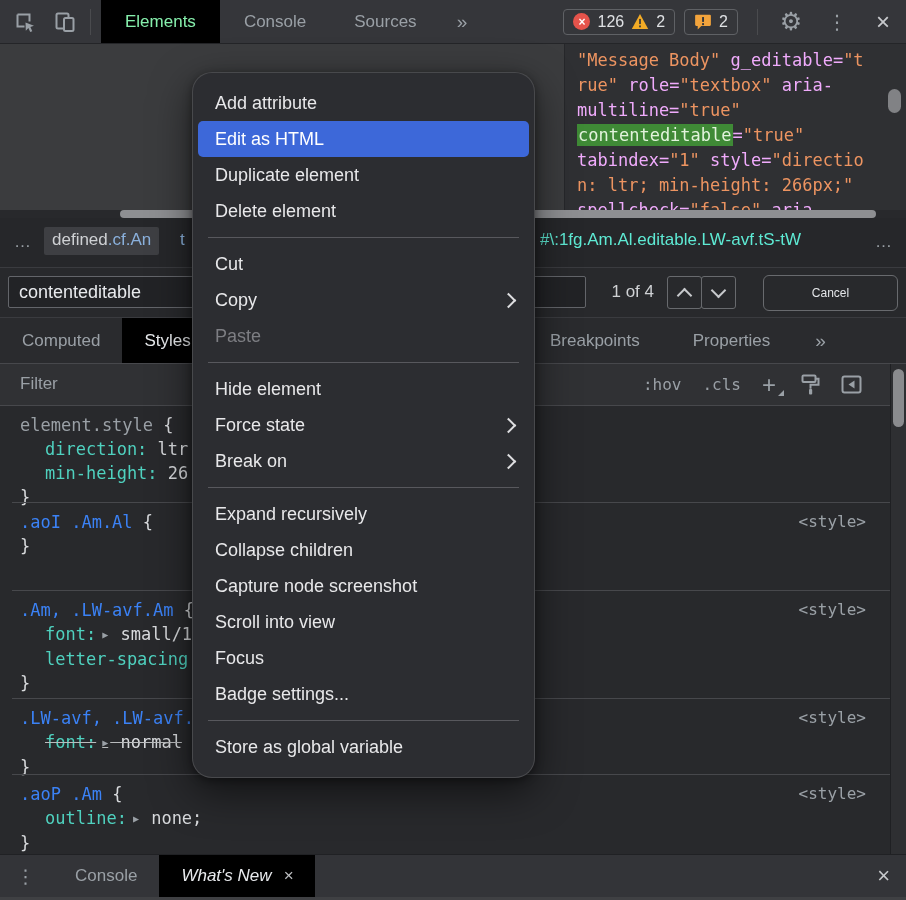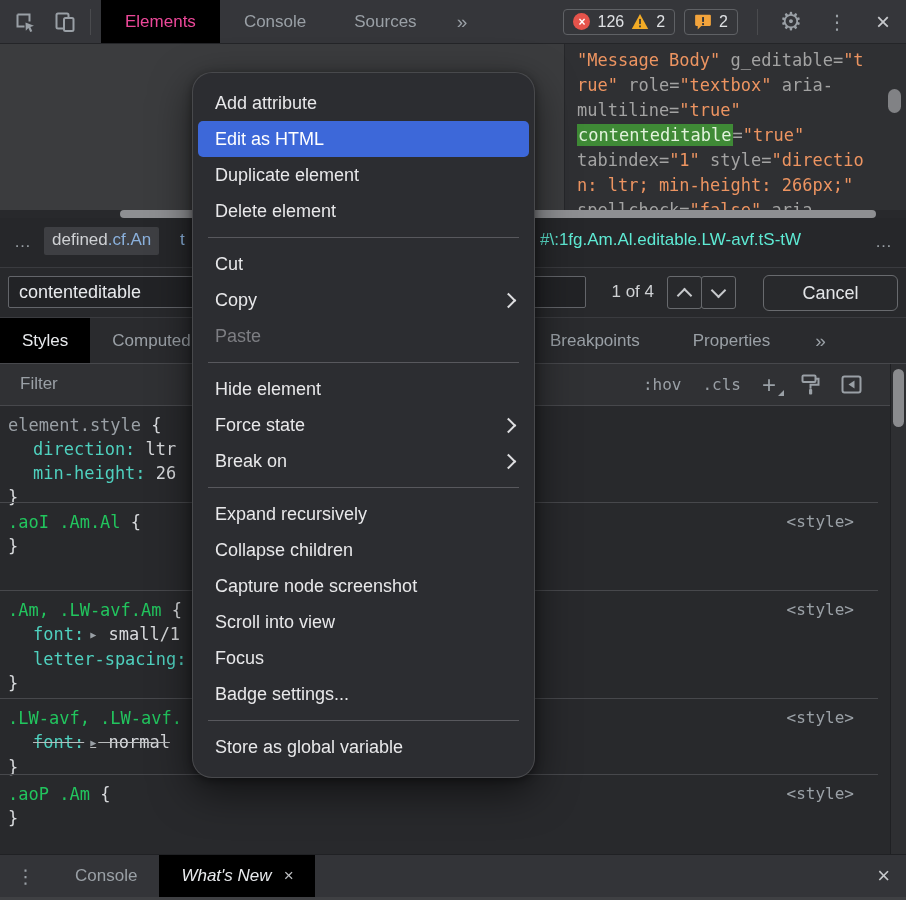--- a/index.html
+++ b/index.html
@@ -12,36 +12,36 @@
   .screen{position:absolute;inset:0;}
 
   
   .topbar{position:absolute;left:0;top:0;width:906px;height:44px;background:#35363a;
     border-bottom:1px solid #242528;box-sizing:border-box;display:flex;align-items:center;justify-content:space-between;}
   .tb-left,.tb-right{display:flex;align-items:center;height:100%;}
   .tb-iconbtn{width:30px;height:30px;display:flex;align-items:center;justify-content:center;margin-left:10px;color:#9aa0a6;}
   .tb-divider{width:1px;height:26px;background:#4a4b4e;margin:0 10px;}
   .tb-tabs{display:flex;height:100%;align-items:center;}
   .tb-tab{height:100%;display:flex;align-items:center;padding:0 24px;font-size:17px;color:#9aa0a6;cursor:default;}
-  .tb-tab.active{background:#000;color:#ec4899;}
+  .tb-tab.active{background:#000;color:#86efac;}
   .tb-more{font-size:19px;color:#9aa0a6;padding:0 16px;}
   .badge-pill{display:flex;align-items:center;gap:7px;border:1px solid #5f6165;border-radius:4px;
     padding:0 9px;height:26px;font-size:16px;color:#dfe1e4;margin-right:9px;box-sizing:border-box;}
   .err-dot{width:17px;height:17px;border-radius:50%;background:#e5534b;color:#fff;display:flex;align-items:center;justify-content:center;
     font-size:12px;font-weight:bold;line-height:1;}
   .glyph-gear{font-size:25px;color:#9aa0a6;}
   .glyph-kebab{font-size:20px;color:#9aa0a6;letter-spacing:0;}
   .glyph-close{font-size:24px;color:#c7c9cc;}
   .tb-right .tb-iconbtn{margin:0 8px;}
 
   
   .dom-pane{position:absolute;left:0;top:44px;width:565px;height:166px;background:#3b3c3e;border-right:1px solid #26272a;box-sizing:border-box;}
   .code-pane{position:absolute;left:565px;top:44px;width:341px;height:166px;background:#2f3033;overflow:hidden;}
   #code-lines{padding:4px 0 0 12px;font-family:"DejaVu Sans Mono",monospace;font-size:17px;line-height:25px;white-space:pre;}
-  .seg-a{color:#a3a3a3;}
+  .seg-a{color:#f0abfc;}
   .seg-v{color:#ed9461;}
   .seg-h{color:#e2f3dc;background:#3f8a36;padding:1px 1px;}
   .code-vthumb{position:absolute;right:5px;top:89px;width:13px;height:24px;border-radius:7px;background:#818285;}
 
   .hscroll{position:absolute;left:0;top:210px;width:906px;height:8px;background:#28292c;}
   .h-thumb{position:absolute;left:120px;top:0px;width:756px;height:8px;border-radius:4px;background:#8e8f92;}
 
   
   .crumbbar{position:absolute;left:0;top:218px;width:906px;height:50px;background:#26272a;
     border-bottom:1px solid #3a3b3f;box-sizing:border-box;font-size:17px;}
@@ -61,47 +61,47 @@
     font-family:"Liberation Sans",sans-serif;font-size:18px;padding:0 10px;outline:none;}
   .match-count{position:absolute;right:252px;top:14px;font-size:17px;color:#cfd1d4;}
   .nav-btn{position:absolute;top:8px;width:35px;height:33px;background:transparent;border:1px solid #686a6e;border-radius:3px;
     display:flex;align-items:center;justify-content:center;padding:0;}
   .nav-btn.prev{left:667px;}
   .nav-btn.next{left:701px;}
   .chev{display:inline-block;width:9px;height:9px;border-left:2.5px solid #c7c9cc;border-bottom:2.5px solid #c7c9cc;}
   .chev.up{transform:rotate(135deg);margin-top:5px;}
   .chev.down{transform:rotate(-45deg);margin-top:-4px;}
   .cancel-btn{position:absolute;left:763px;top:7px;width:135px;height:36px;background:transparent;
-    border:1px solid #686a6e;border-radius:6px;color:#e3e5e8;font-size:18px;font-family:"Liberation Sans",sans-serif;}
+    border:1px solid #686a6e;border-radius:6px;color:#e3e5e8;font-size:12px;font-family:"Liberation Sans",sans-serif;}
 
   
   .tabsbar{position:absolute;left:0;top:318px;width:906px;height:46px;background:#2a2b2e;border-bottom:1px solid #47484c;box-sizing:border-box;display:flex;align-items:center;}
   .pt-tab{height:100%;display:flex;align-items:center;padding:0 22px;font-size:17px;color:#9aa0a6;}
   .pt-tab.active{background:#000;color:#e8eaed;}
   .pt-right{position:absolute;left:528px;top:0;height:100%;display:flex;align-items:center;gap:9px;}
   .pt-more{font-size:19px;color:#9aa0a6;padding:0 14px;}
 
   
   .filterbar{position:absolute;left:0;top:364px;width:906px;height:42px;background:#303134;border-bottom:1px solid #47484c;box-sizing:border-box;}
   .filter-ph{position:absolute;left:20px;top:10px;font-size:17px;color:#9aa0a6;}
   .fb-right{position:absolute;right:44px;top:0;height:100%;display:flex;align-items:center;gap:21px;color:#9aa0a6;}
   .fb-toggle{font-family:"DejaVu Sans Mono",monospace;font-size:16px;}
   .fb-plus{font-size:24px;position:relative;line-height:1;margin-right:4px;}
   .fb-plus::after{content:"";position:absolute;right:-8px;bottom:1px;width:0;height:0;
     border-bottom:6px solid #9aa0a6;border-left:6px solid transparent;}
   .fb-icon{display:flex;align-items:center;}
 
   
-  .stylespane{position:absolute;left:0;top:406px;width:878px;height:448px;background:#28292c;
+  .stylespane{position:absolute;left:12px;top:406px;width:878px;height:448px;background:#28292c;
     font-family:"DejaVu Sans Mono",monospace;font-size:17px;line-height:24px;overflow:hidden;}
   .style-rule{box-sizing:border-box;padding:7px 0 0 0;position:relative;}
   .style-rule + .style-rule{border-top:1px solid #47484c;}
   .rule-0{height:96px;}.rule-1{height:88px;}.rule-2{height:108px;}.rule-3{height:76px;}.rule-4{height:80px;}
   .sel-line{padding-left:8px;position:relative;white-space:pre;}
-  .selector{color:#22c55e;}
+  .selector{color:#3b82f6;}
   .selector.muted{color:#9aa0a6;}
   .brace{color:#d8dadd;}
   .style-link{position:absolute;right:24px;top:0;color:#9aa0a6;font-size:16px;}
   .prop-line{padding-left:33px;white-space:pre;}
   .prop-name{color:#4fd1bf;}
   .prop-value{color:#d8dadd;}
   .prop-arrow{color:#9aa0a6;font-size:10px;vertical-align:2px;padding:0 2px 0 6px;}
   .struck{text-decoration:line-through;text-decoration-color:#b9bbbd;}
   .close-brace{padding-left:8px;color:#d8dadd;}
 
@@ -213,22 +213,22 @@
     <button class="nav-btn prev">
         <i class="chev up"></i>
       </button>
     <button class="nav-btn next">
         <i class="chev down"></i>
       </button>
     <button class="cancel-btn">Cancel</button>
   </div>
 
   <div class="tabsbar">
+    <span class="pt-tab">Computed</span>
     <span class="pt-tab active">Styles</span>
-    <span class="pt-tab">Computed</span>
     <span class="pt-right">
       <span class="pt-tab">Breakpoints</span>
       <span class="pt-tab">Properties</span>
       <span class="pt-more">»</span>
     </span>
   </div>
 
   <div class="filterbar">
     <span class="filter-ph">Filter</span>
     <span class="fb-right">
@@ -268,20 +268,21 @@
         <div class="prop-line"><span><span class="prop-name">letter-spacing:</span></span></div>
         <div class="close-brace">}</div>
       </section>
       <section class="style-rule rule-3">
         <div class="sel-line"><span class="selector">.LW-avf, .LW-avf.</span><span class="style-link">&lt;style&gt;</span></div>
         <div class="prop-line"><span class="struck"><span class="prop-name">font:</span><span class="prop-arrow">▶</span><span class="prop-value"> normal</span></span></div>
         <div class="close-brace">}</div>
       </section>
       <section class="style-rule rule-4">
         <div class="sel-line"><span class="selector">.aoP .Am</span><span class="brace"> {</span><span class="style-link">&lt;style&gt;</span></div>
+        <div class="prop-line"><span><span class="prop-name">outline:</span><span class="prop-arrow">▶</span><span class="prop-value"> none;</span></span></div>
         <div class="close-brace">}</div>
       </section>
     </div>
 
   <div class="vscroll">
     <div class="v-thumb"></div>
   </div>
 
   <footer class="bottombar">
     <span class="bb-kebab">⋮</span>

